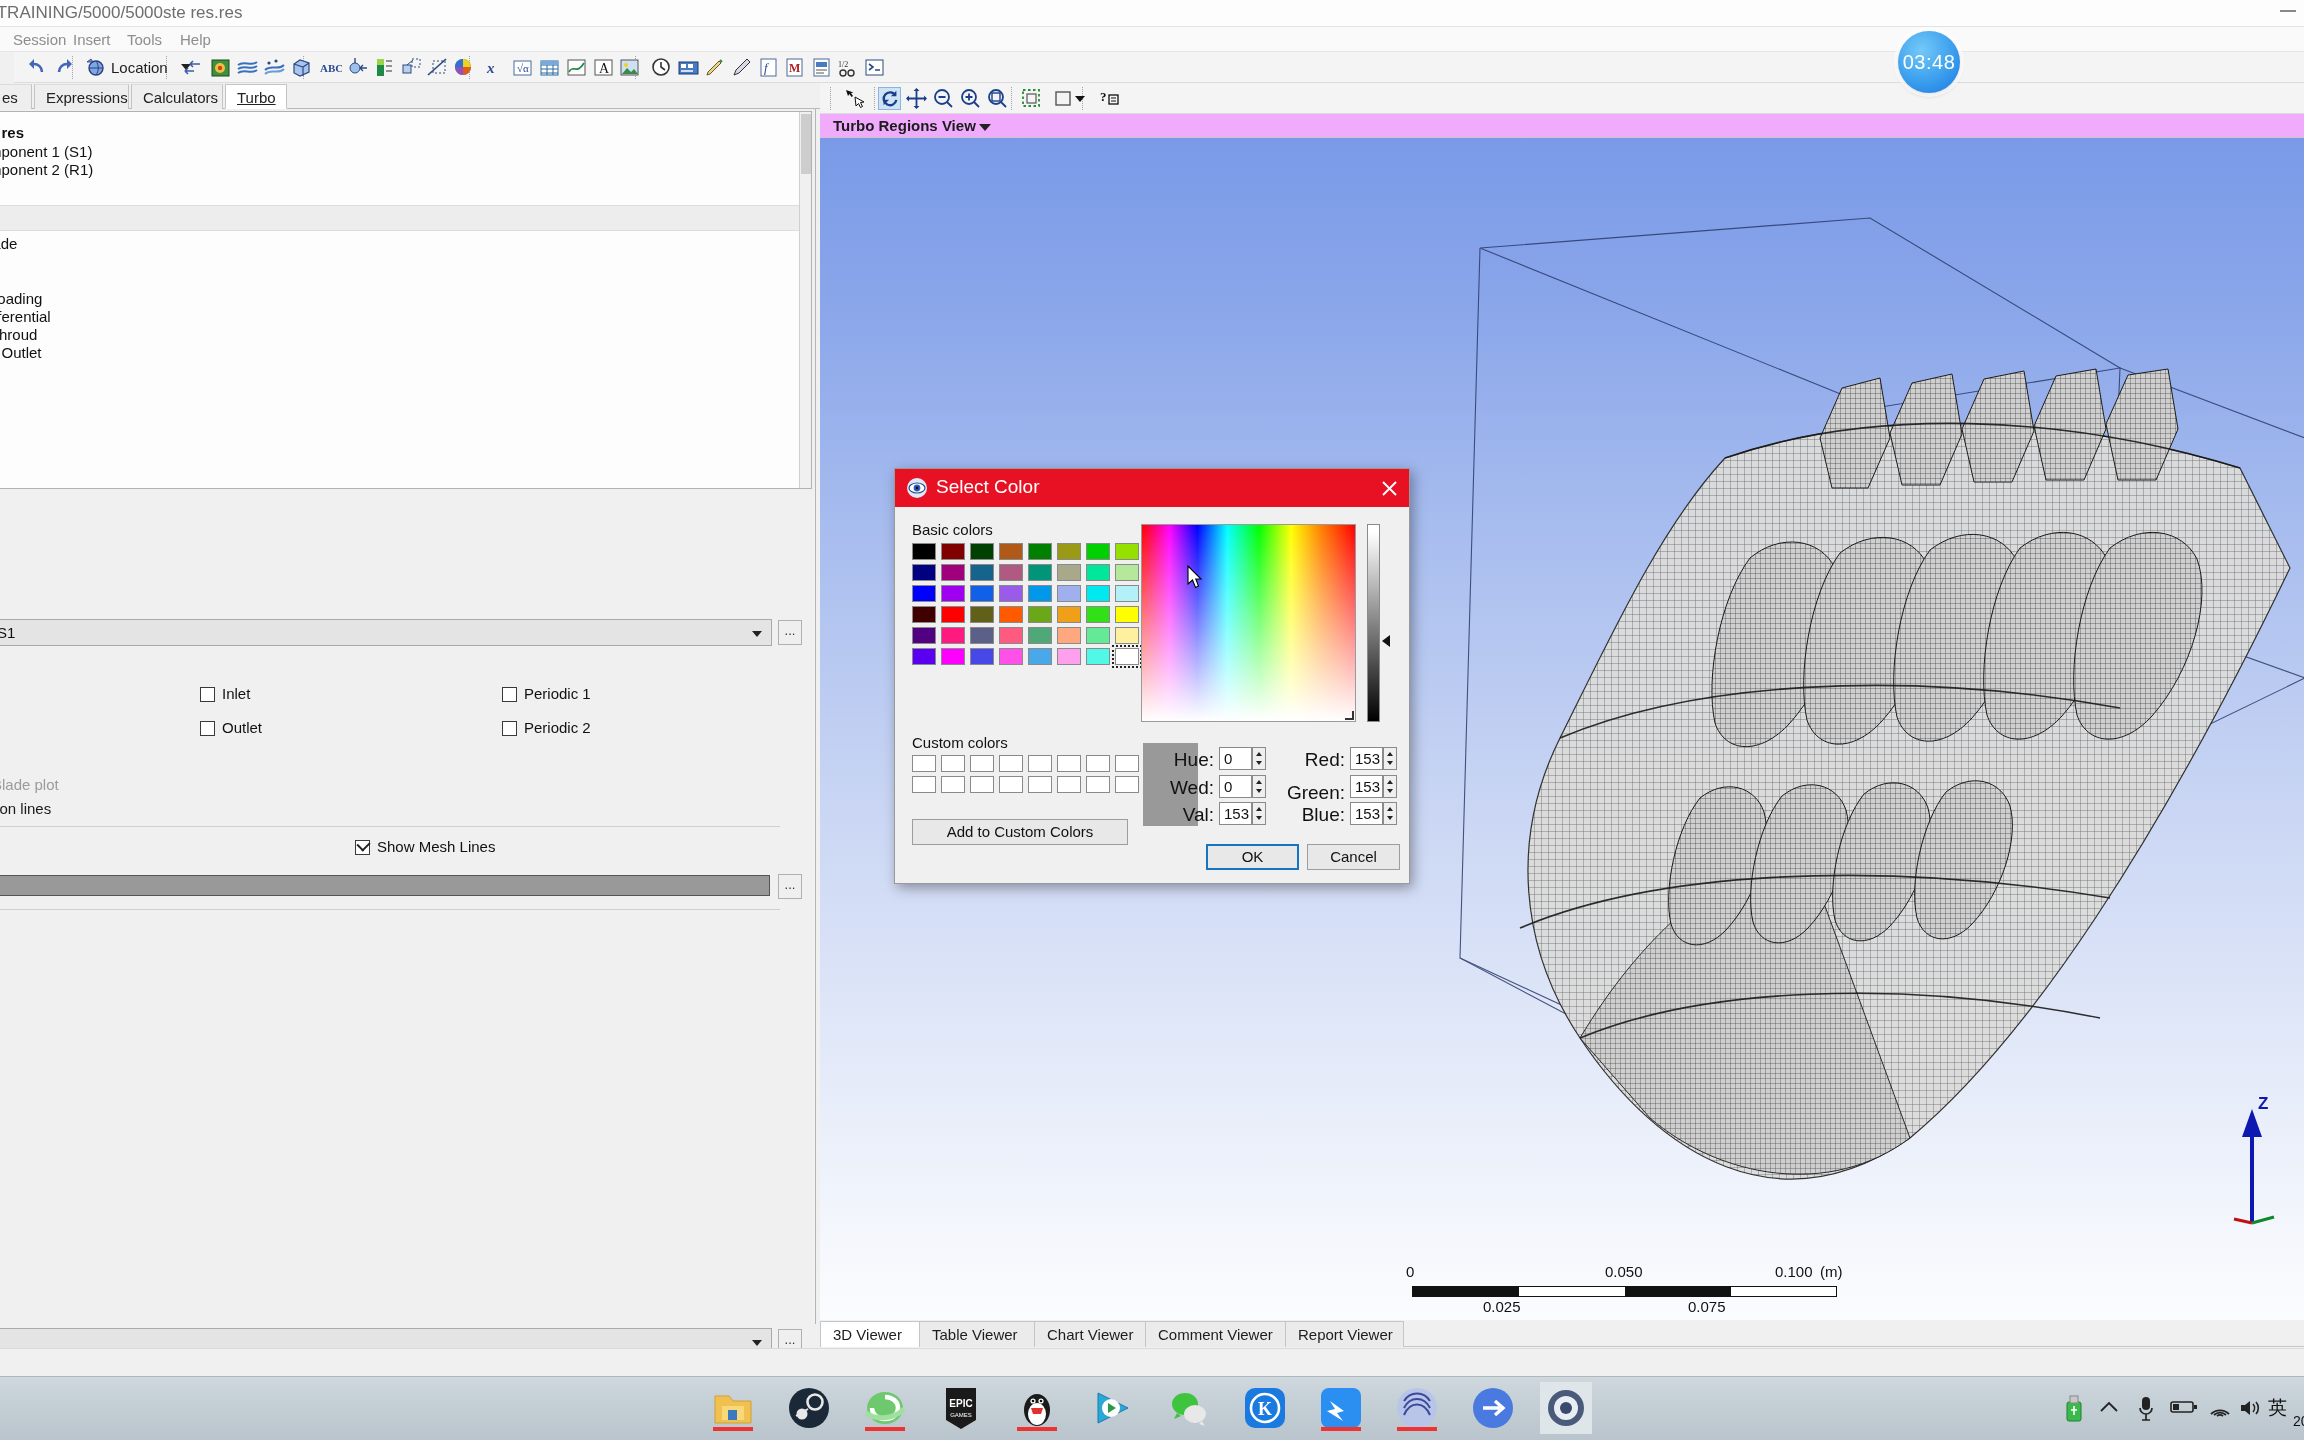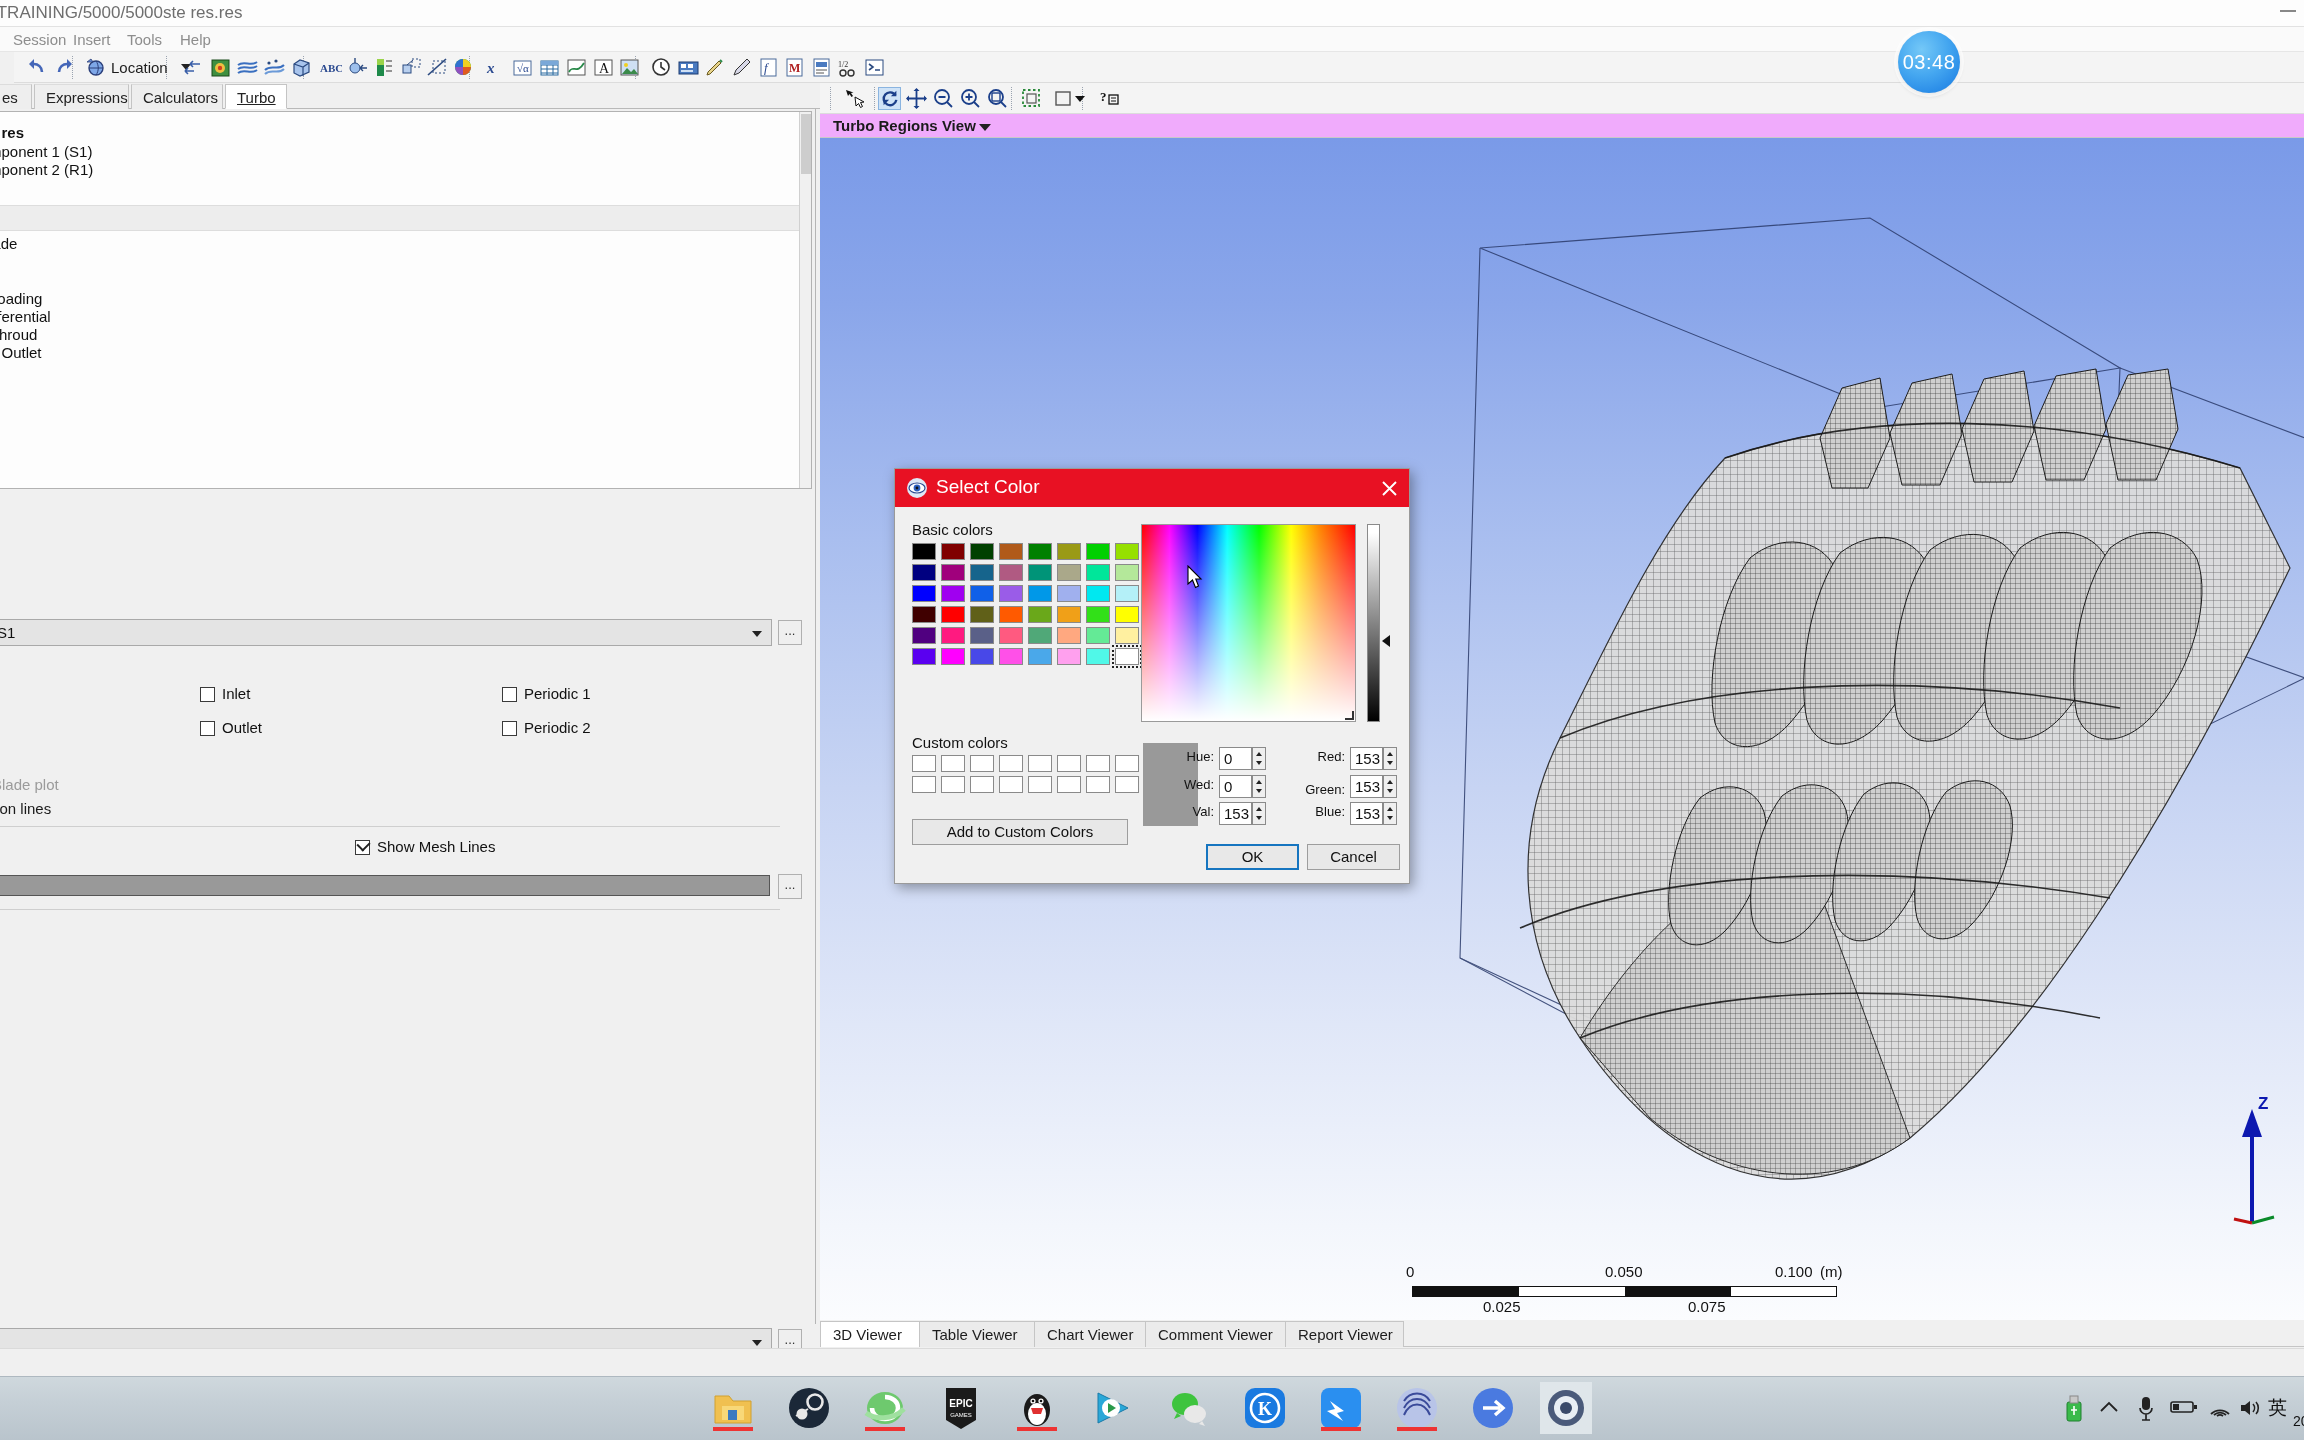--- a/index.html
+++ b/index.html
@@ -271,21 +271,21 @@
   .val-marker {
     position:absolute; left:487px; top:128px;
     width:0;height:0;border-top:6px solid transparent;border-bottom:6px solid transparent;
     border-right:8px solid #111;
   }
   .preview-sw {
     position:absolute; left:248px; top:236px; width:55px; height:83px;
     background:#999999;
   }
   .fld-label {
-    position:absolute; font-size:13px; color:#111; white-space:nowrap; text-align:right;
+    position:absolute; font-size:19px; color:#111; white-space:nowrap; text-align:right;
   }
   .numfld {
     position:absolute; width:33px; height:23px; background:#fff;
     border:1px solid #8a8a8a; font-size:15px; color:#111;
     line-height:21px; padding-left:4px; cursor:text;
   }
   .numspin {
     position:absolute; width:14px; height:23px; background:#efefef; border:1px solid #8a8a8a;
     cursor:default;
   }

